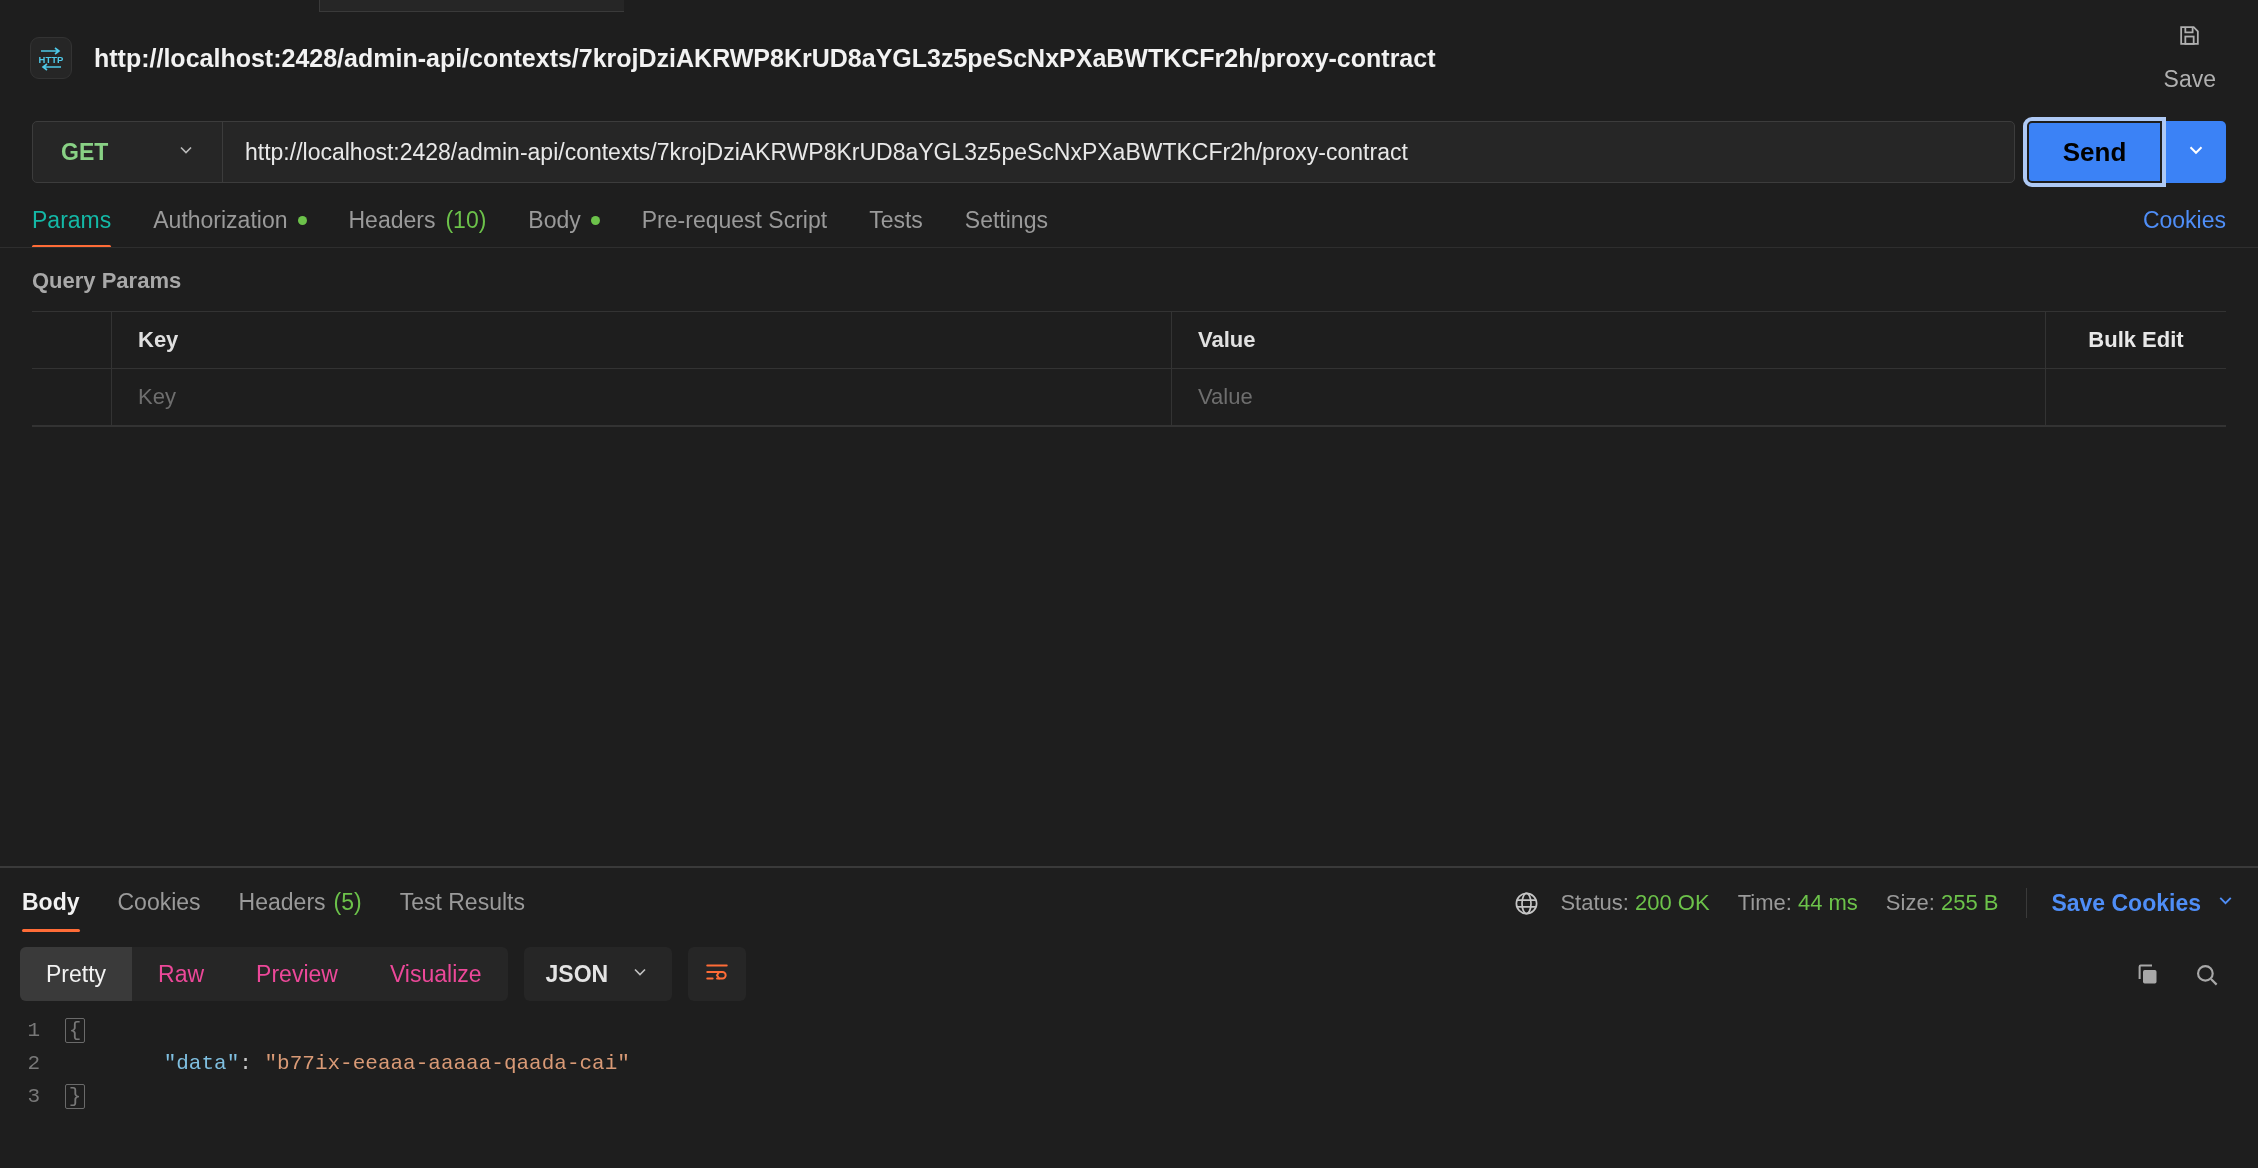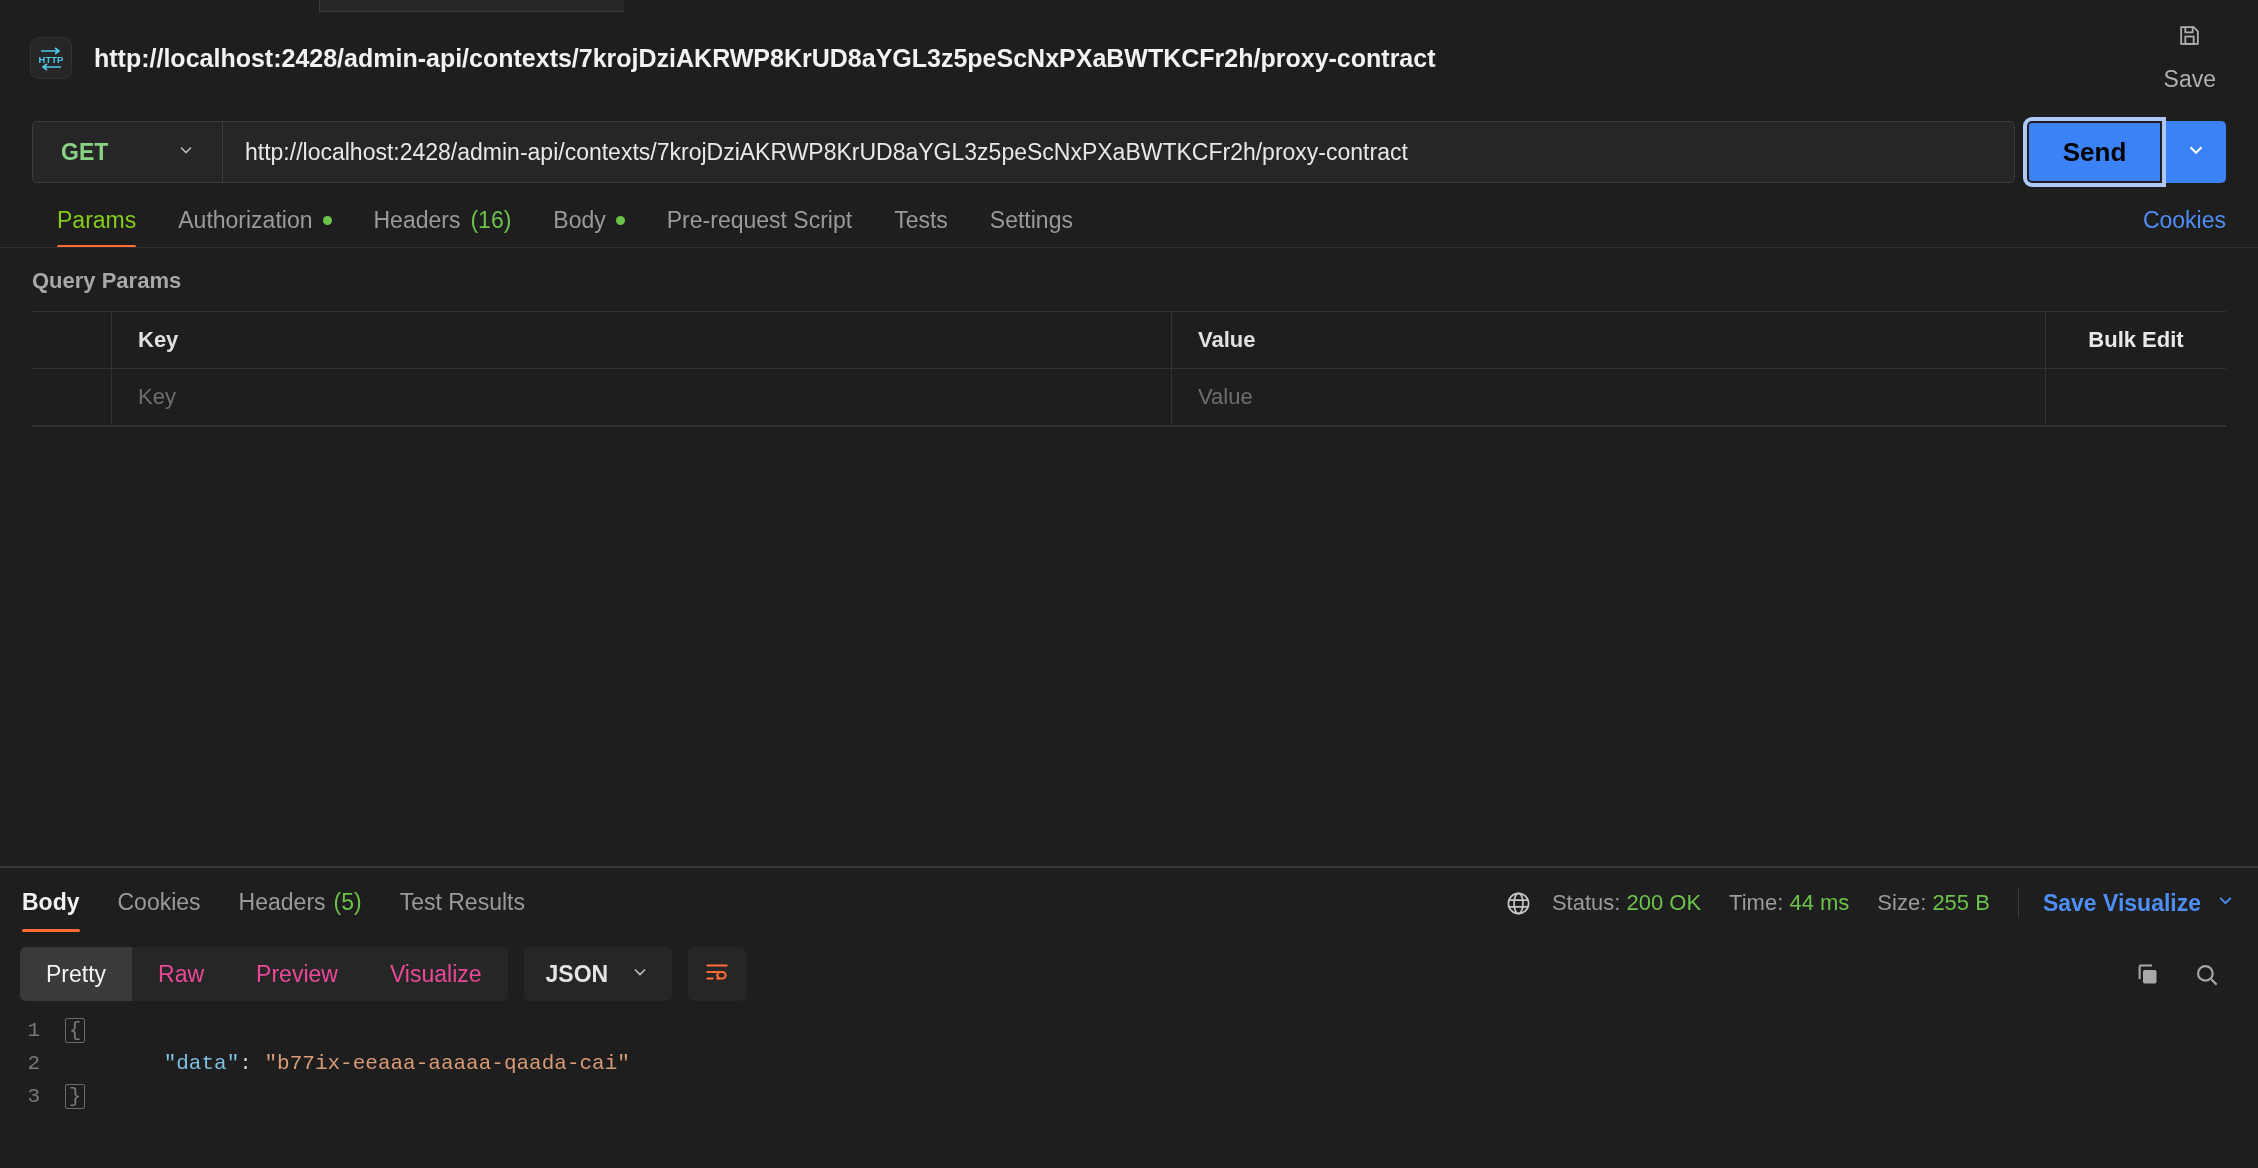--- a/index.html
+++ b/index.html
@@ -99,21 +99,21 @@
     position: absolute; top: 190px; left: 0; width: 2258px; height: 58px;
     display: flex; align-items: flex-end; padding: 0 32px;
   }
   .rtab {
     position: relative;
     font-size: 23px; color: #9a9a9a;
     padding: 0 0 14px 0; margin-right: 42px;
     display: flex; align-items: center; gap: 10px;
     cursor: pointer; white-space: nowrap;
   }
-  .rtab.active { color: #84cc16; margin-left: 25px; }
+  .rtab.active { color: #14b8a6; }
   .rtab.active::after {
     content: ""; position: absolute; left: 0; right: 0; bottom: 0;
     height: 3px; background: #ff6c37; border-radius: 2px;
   }
   .dot-green { width: 9px; height: 9px; border-radius: 50%; background: #6cc24a; display:inline-block; }
   .cnt-green { color: #6cc24a; }
   .cookies-link {
     margin-left: auto; margin-bottom: 14px;
     font-size: 23px; color: #4f8ef7; cursor: pointer;
   }
@@ -297,21 +297,21 @@
 <div class="req-tabs">
   <div class="rtab active">
     <span>Params</span>
   </div>
   <div class="rtab">
     <span>Authorization</span>
     <span class="dot-green"></span>
   </div>
   <div class="rtab">
     <span>Headers</span>
-    <span class="cnt-green">(16)</span>
+    <span class="cnt-green">(10)</span>
   </div>
   <div class="rtab">
     <span>Body</span>
     <span class="dot-green"></span>
   </div>
   <div class="rtab">
     <span>Pre-request Script</span>
   </div>
   <div class="rtab">
     <span>Tests</span>
@@ -363,21 +363,21 @@
           <circle cx="12" cy="12" r="9"></circle>
           <ellipse cx="12" cy="12" rx="4" ry="9"></ellipse>
           <path d="M3.5 9h17M3.5 15h17"></path>
         </svg>
       </span>
       <span class="st-item"><span>Status:</span> <span class="g">200 OK</span></span>
       <span class="st-item"><span>Time:</span> <span class="g">44 ms</span></span>
       <span class="st-item"><span>Size:</span> <span class="g">255 B</span></span>
       <span class="st-sep"></span>
       <span class="save-resp">
-        <span>Save Visualize</span>
+        <span>Save Cookies</span>
         <span>
           <svg width="21" height="21" viewBox="0 0 24 24" fill="none" stroke="#4f8ef7" stroke-width="2.2">
             <path d="M6 9l6 6 6-6"></path>
           </svg>
         </span>
       </span>
     </div>
   </div>
 
   <div class="fmt-bar">

